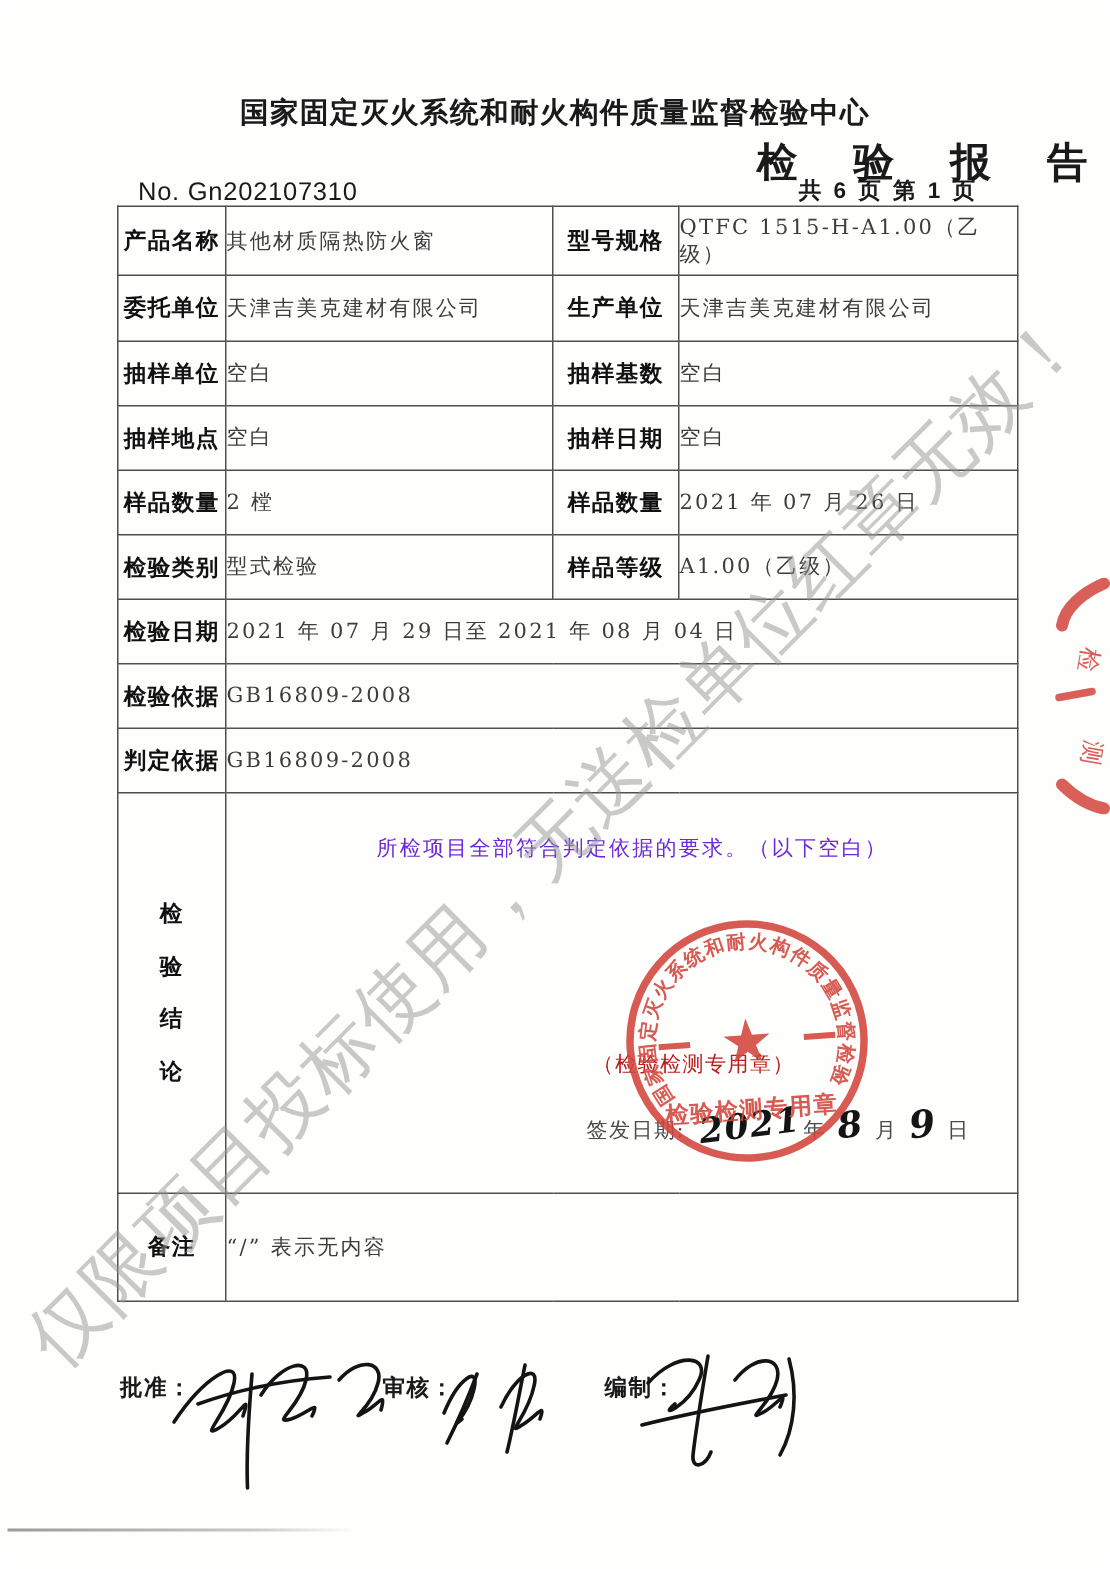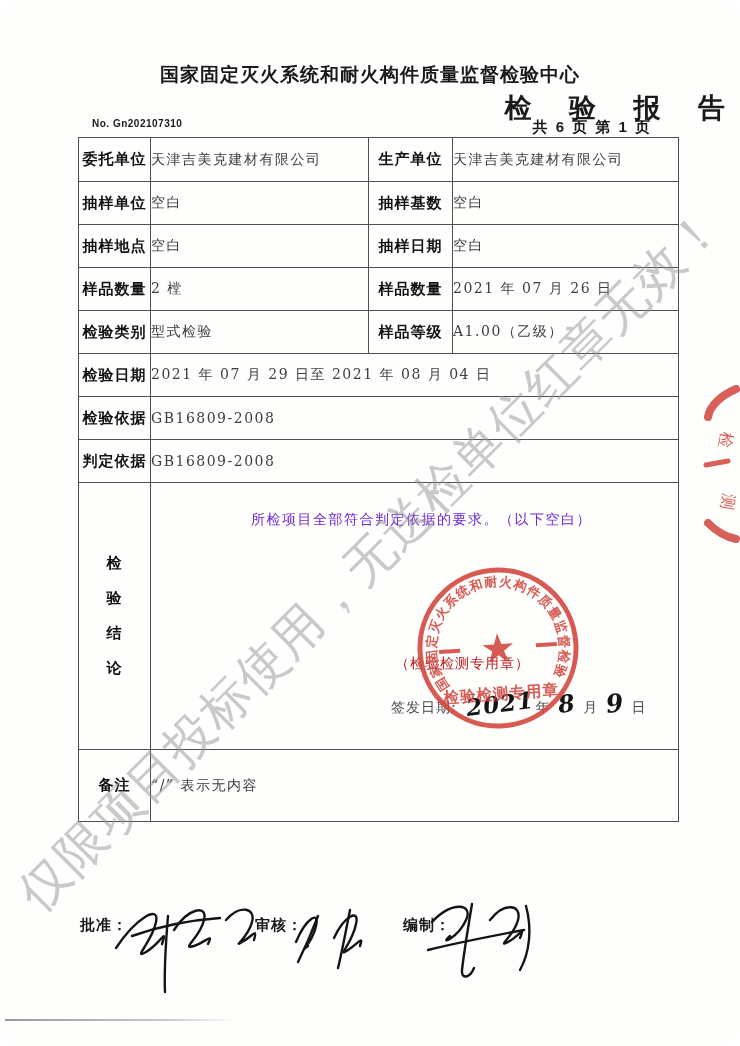--- a/index.html
+++ b/index.html
@@ -14,21 +14,21 @@
   .center-name{
     position:absolute; top:62px; left:0; width:100%;
     text-align:center; font-size:19px; font-weight:700; letter-spacing:1px;
   }
   .report-title{
     position:absolute; top:90px; left:0; width:100%;
     text-align:right; font-size:27px; font-weight:700; letter-spacing:15px;
   }
   .report-no{
     position:absolute; top:118px; left:92px;
-    font-size:10px; font-weight:700; letter-spacing:.5px;text-align:right;
+    font-size:17px; font-weight:400; letter-spacing:.5px;text-align:right;
   }
   .page-info{
     position:absolute; top:118px; right:88px;
     font-size:15px; font-weight:700; letter-spacing:2px;
   }
   
   table.report{
     position:absolute; left:78px; top:137px;
     width:600px; border-collapse:collapse; table-layout:fixed;
     z-index:2;
@@ -110,20 +110,26 @@
 
   <table class="report">
     <colgroup>
         <col style="width:72px">
         <col style="width:218px">
         <col style="width:84px">
         <col style="width:226px">
       </colgroup>
 
     <tbody>
+        <tr class="r1">
+      <td class="lbl">产品名称</td>
+      <td class="val">其他材质隔热防火窗</td>
+      <td class="lbl">型号规格</td>
+      <td class="val">QTFC 1515-H-A1.00（乙级）</td>
+    </tr>
     <tr class="r2">
       <td class="lbl">委托单位</td>
       <td class="val">天津吉美克建材有限公司</td>
       <td class="lbl">生产单位</td>
       <td class="val">天津吉美克建材有限公司</td>
     </tr>
     <tr class="r">
       <td class="lbl">抽样单位</td>
       <td class="val">空白</td>
       <td class="lbl">抽样基数</td>

